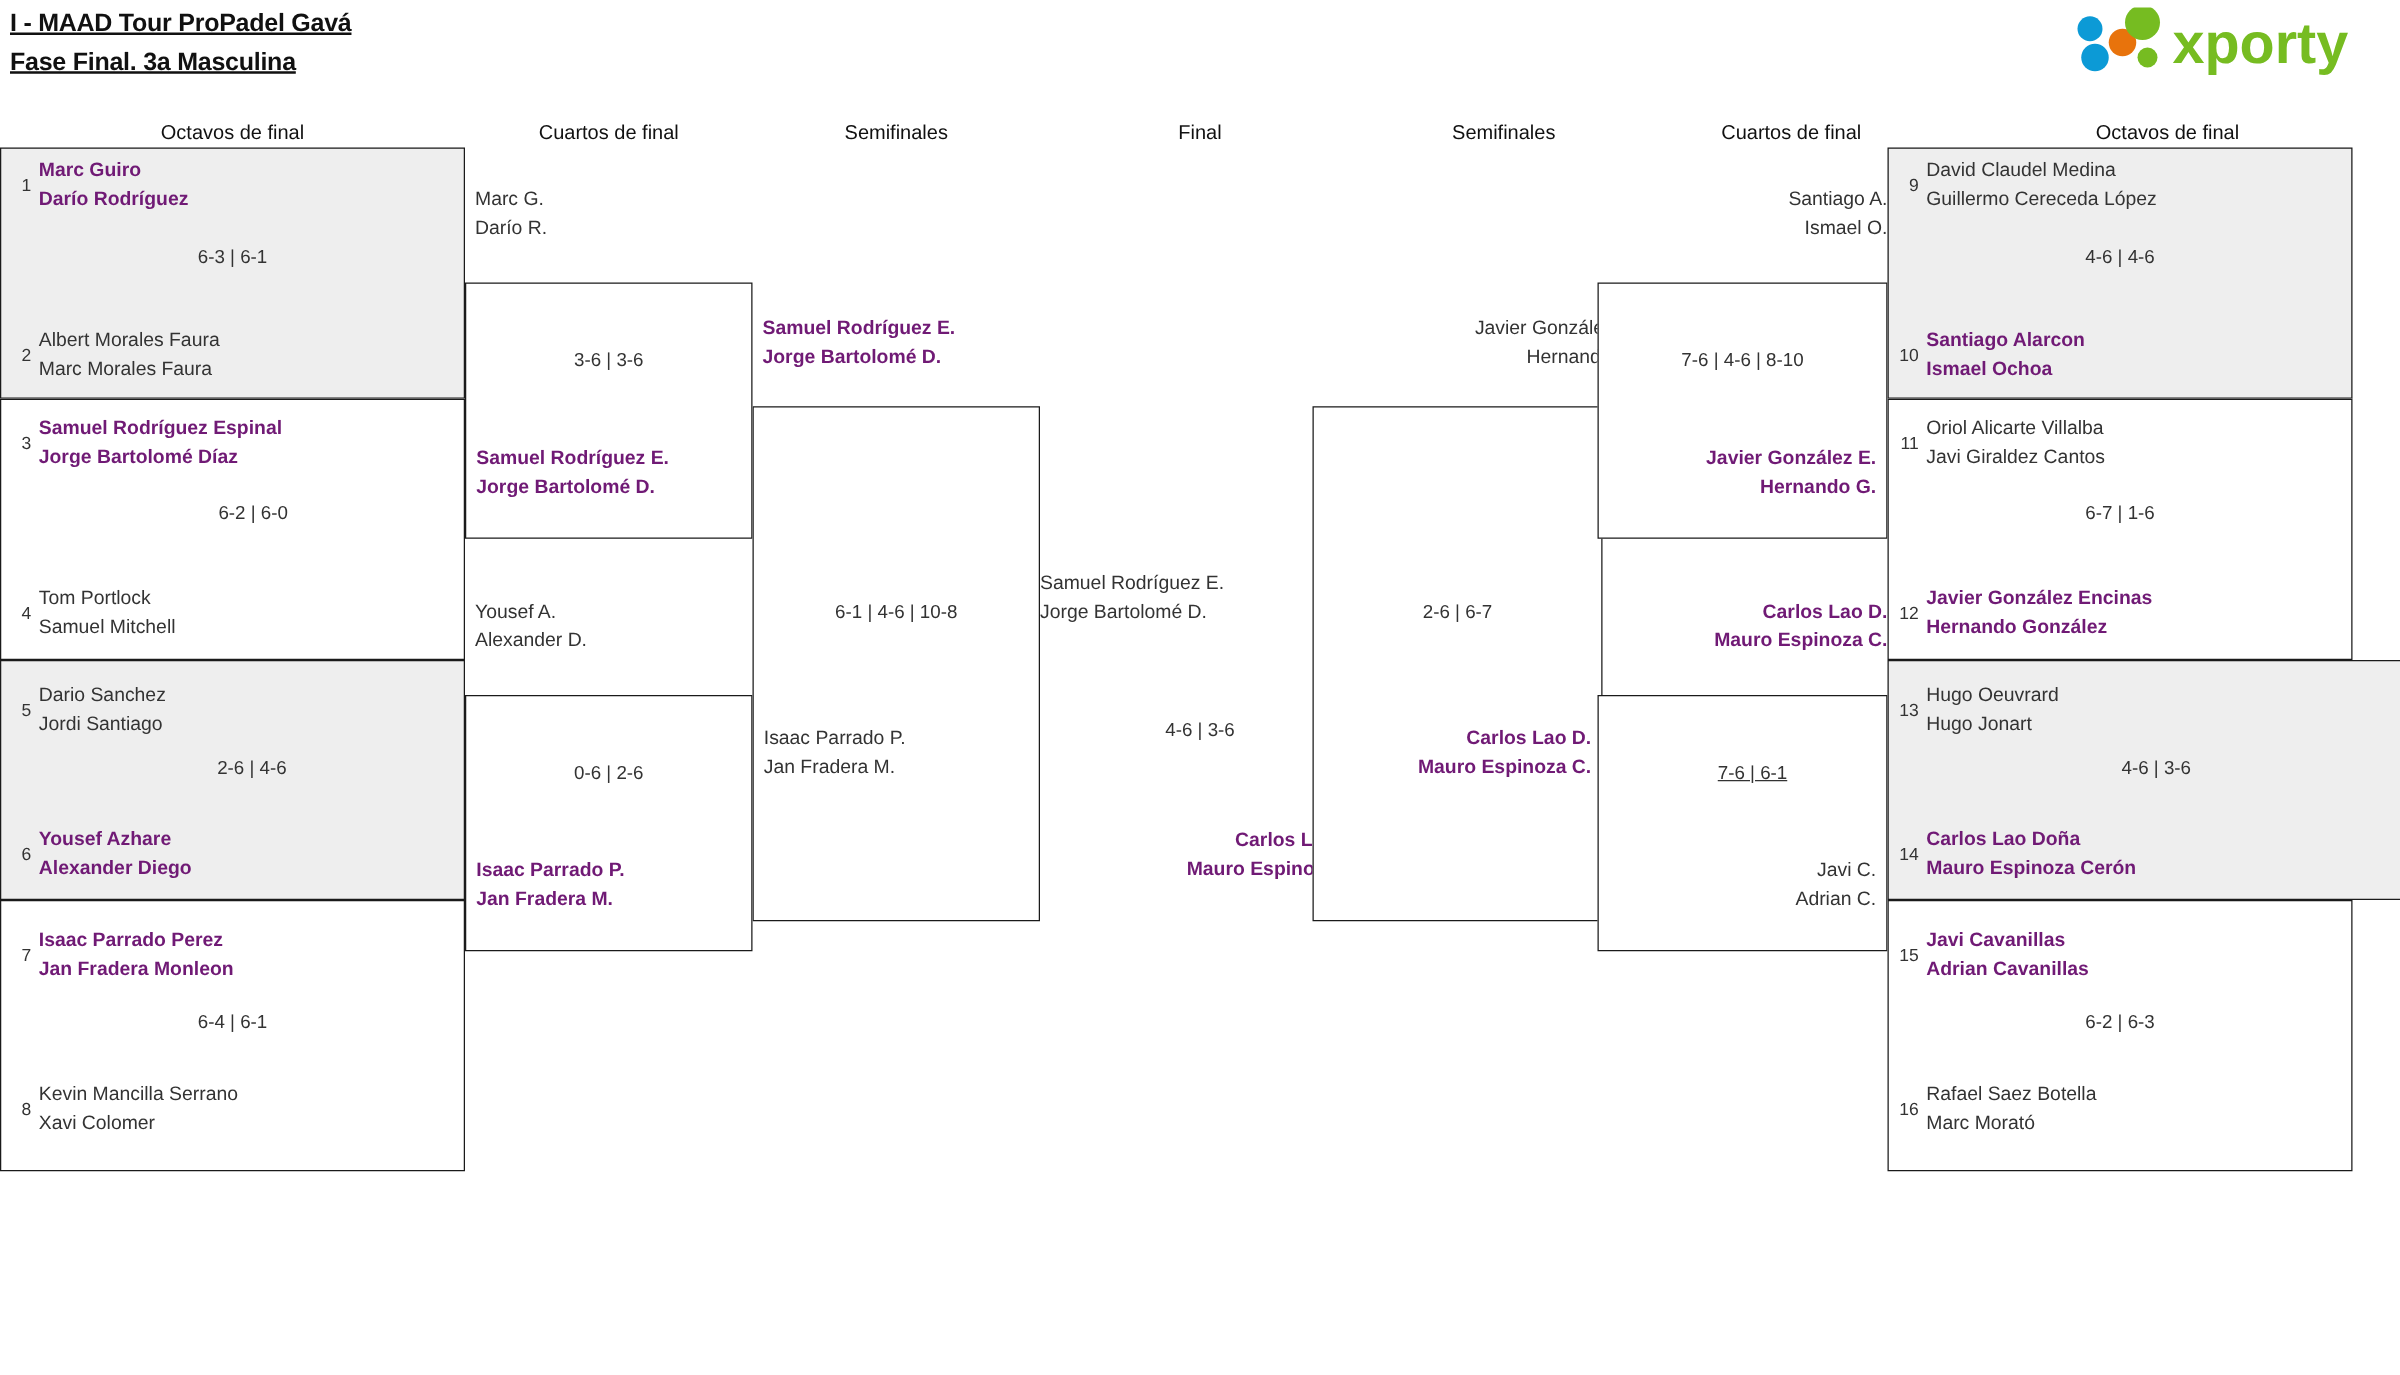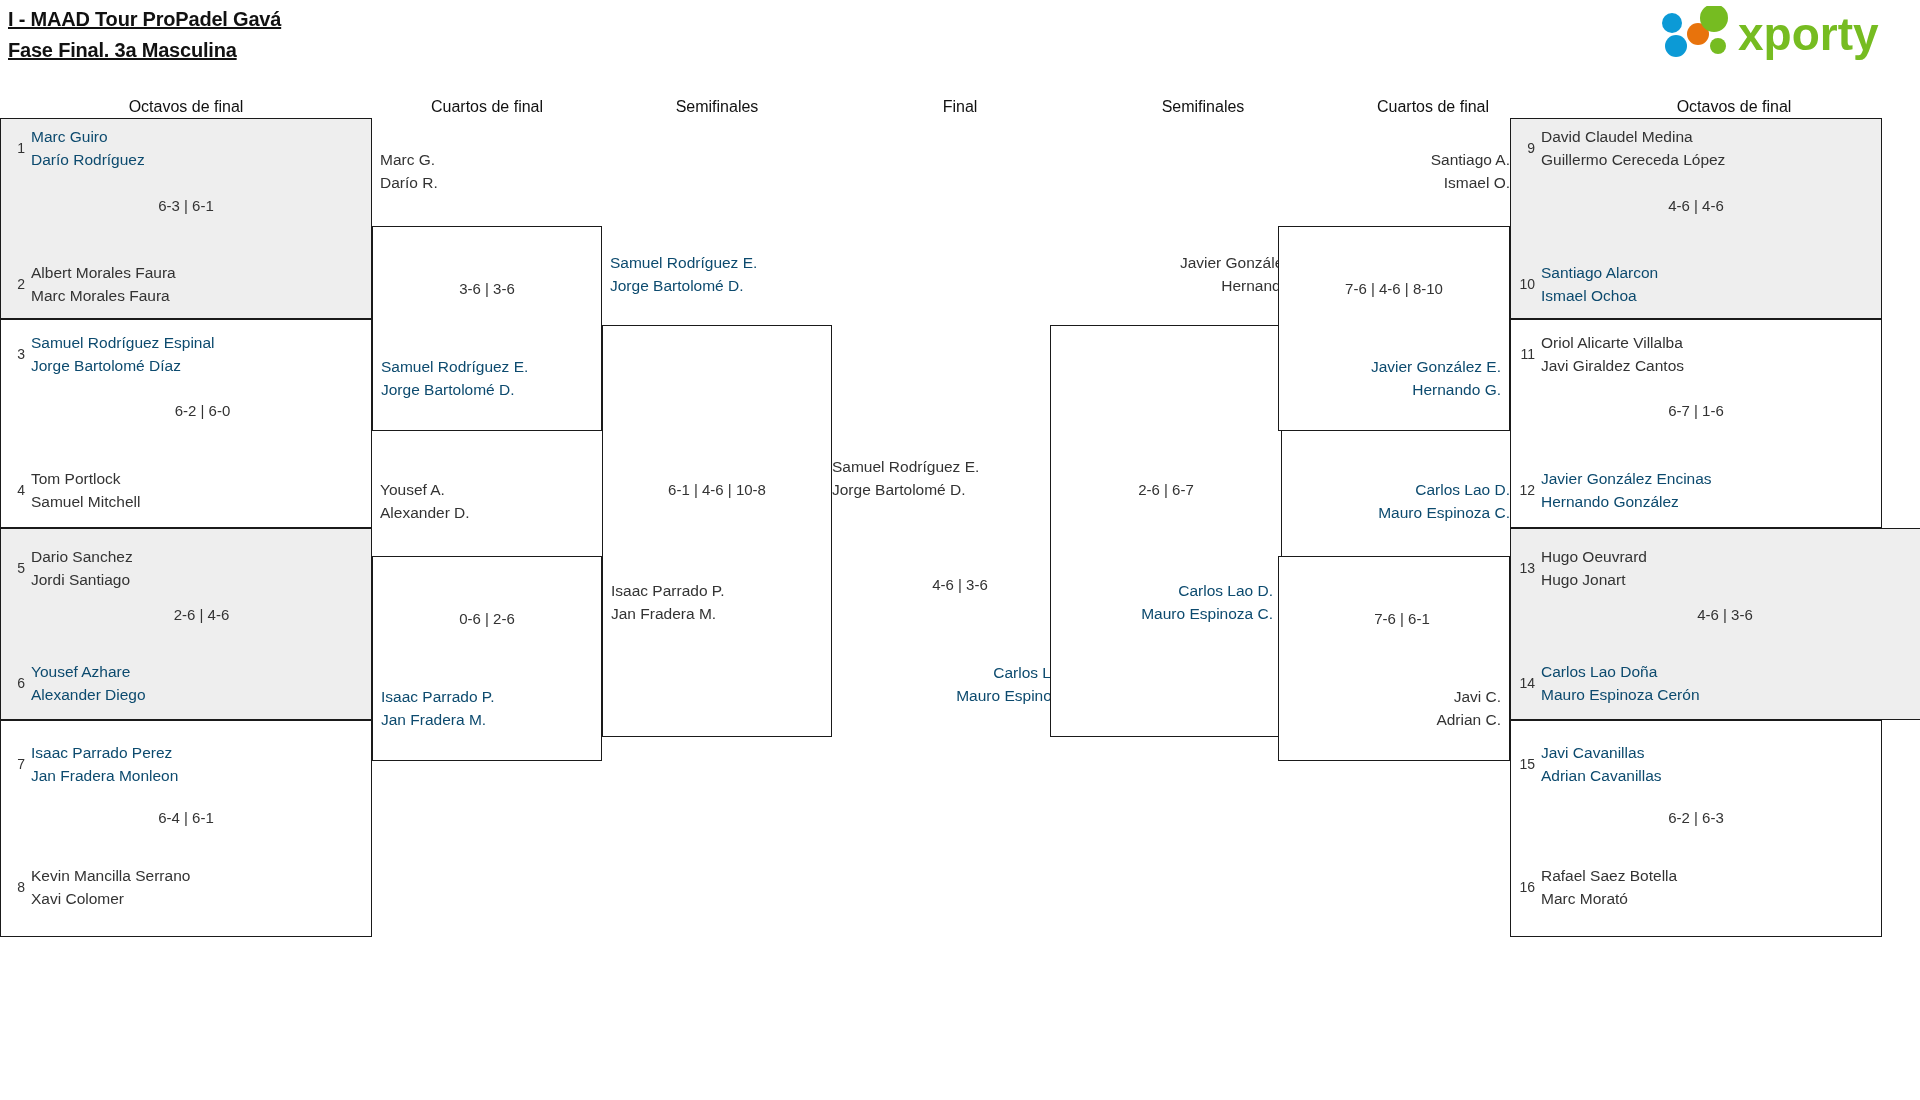--- a/index.html
+++ b/index.html
@@ -47,21 +47,21 @@
   .slot .seed {
     font-size: 14px;
     color: #333;
     width: 22px;
     text-align: right;
     flex: 0 0 22px;
     padding-right: 6px;
   }
   .slot .names { display: flex; flex-direction: column; }
   .slot .names span { white-space: nowrap; }
-  .winner .names span { font-weight: normal; color: #0c4a6e; }
+  .winner .names span { font-weight: bold; color: #701a75; }
   .loser  .names span { font-weight: normal; color: #333; }
 
   .slot.right-align { flex-direction: row-reverse; }
   .slot.right-align .names { align-items: flex-end; text-align: right; }
 
   .score {
     position: absolute;
     font-size: 15px;
     color: #333;
     text-align: center;
@@ -265,21 +265,21 @@
     </div>
   </div>
 
   <div class="slot winner right-align" style="left:1278px; width:232px; top:478px;">
     <span class="names">
         <span>Carlos Lao D.</span>
         <span>Mauro Espinoza C.</span>
       </span>
   </div>
   <div class="match" style="left:1278px; top:556px; width:232px; height:205px;">
-    <div class="score" style="left:16px; right:0; top:53px;">7-6 | 6-1</div>
+    <div class="score" style="left:16px; right:0; top:53px;text-decoration:underline;">7-6 | 6-1</div>
     <div class="slot loser right-align" style="left:0px; width:222px; top:128px;">
       <span class="names">
           <span>Javi C.</span>
           <span>Adrian C.</span>
         </span>
     </div>
   </div>
 
   <div class="match shaded" style="left:1510px; top:118px; width:372px; height:201px;">
     <div class="slot loser" style="left:8px; top:6px;">

